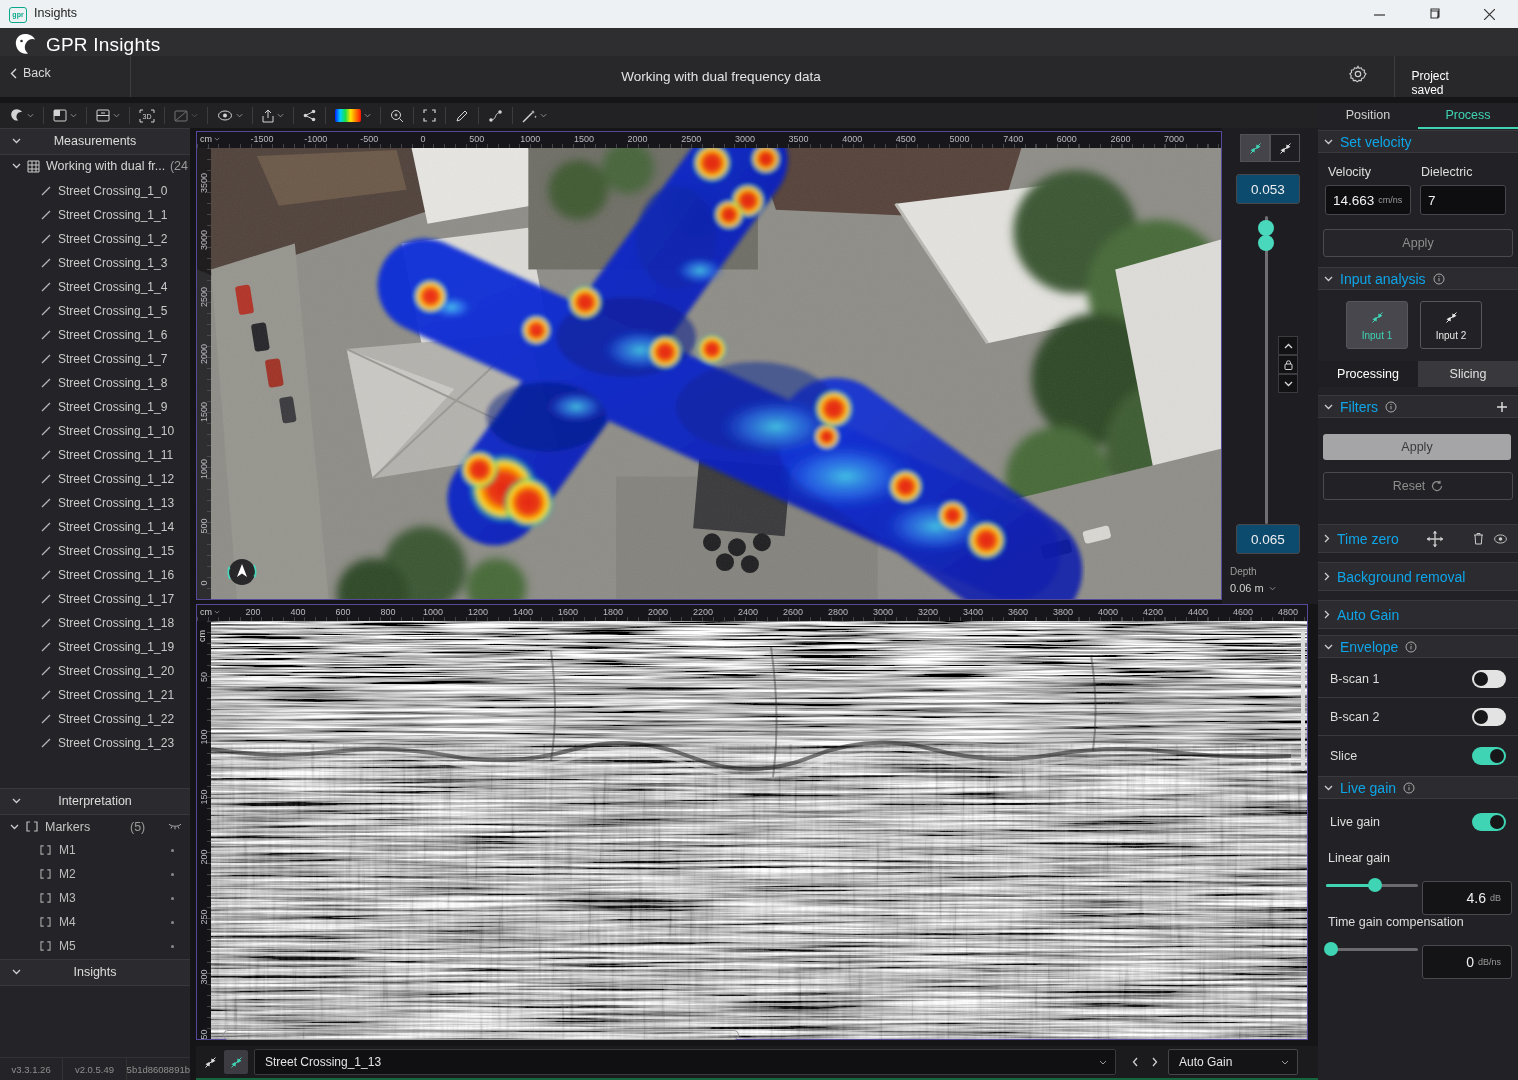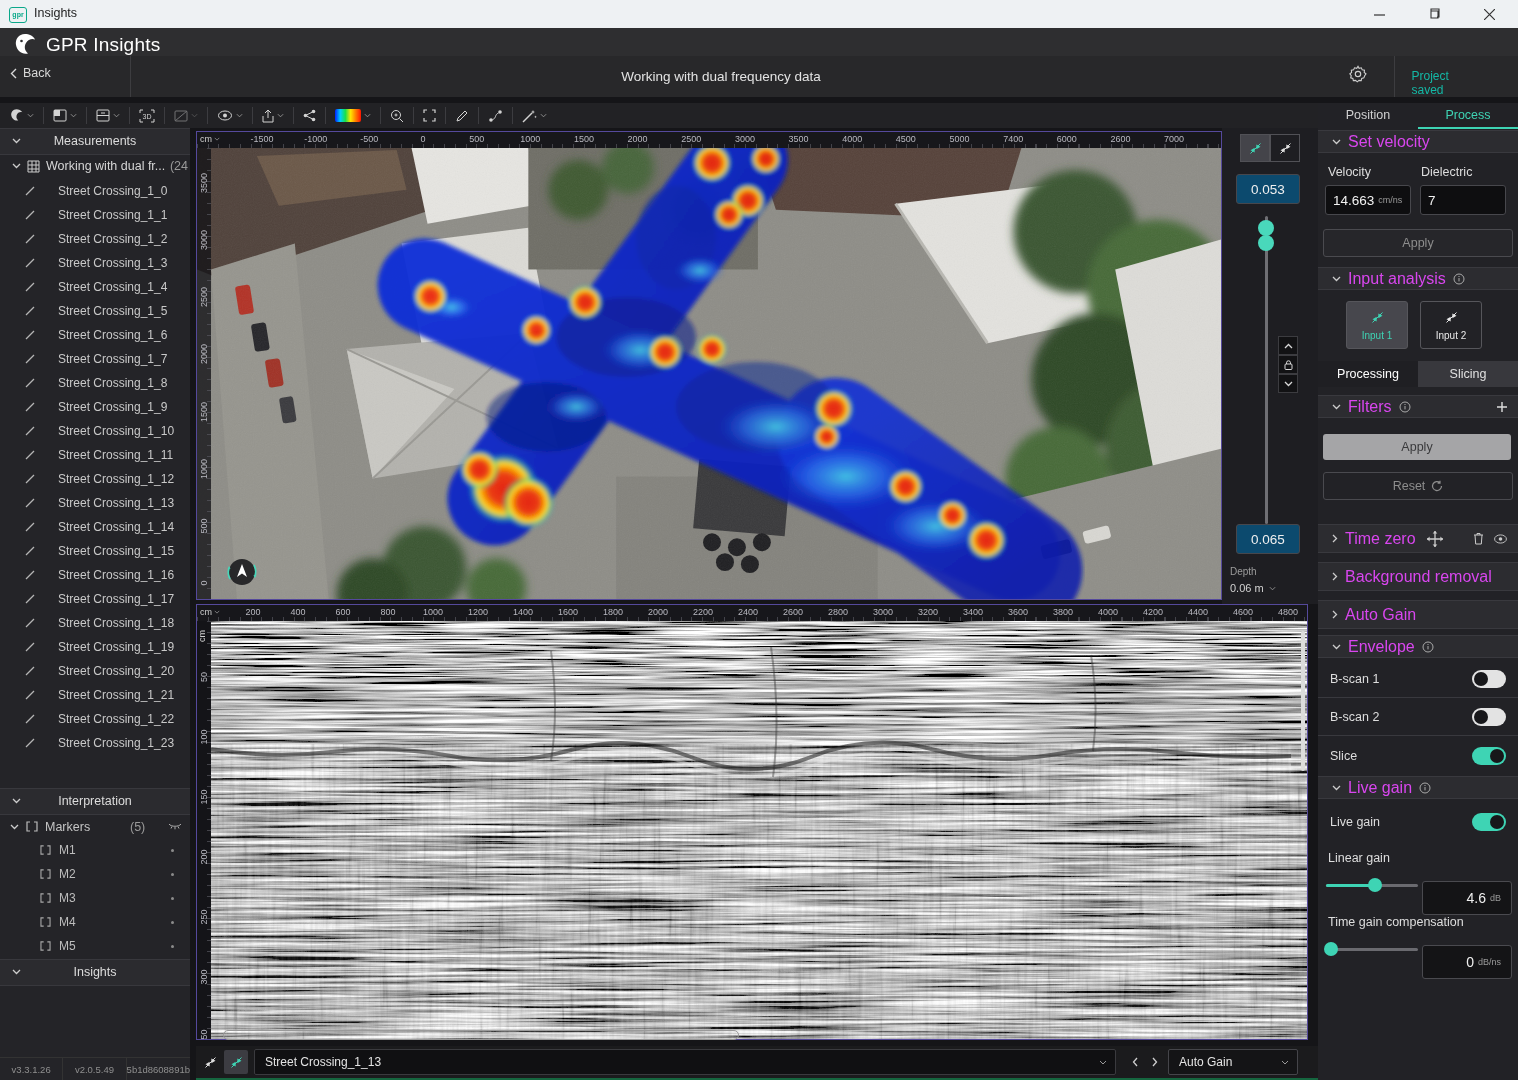--- a/index.html
+++ b/index.html
@@ -13,37 +13,37 @@
   .wbtn{top:0;width:46px;height:28px;display:flex;align-items:center;justify-content:center;color:#333;}
   
   #appbar{left:0;top:28px;width:1518px;height:34px;background:#2e2e30;display:flex;align-items:center;}
   #appbar .t{color:#fff;font-size:19px;margin-left:8px;letter-spacing:.2px;}
   
   #navbar{left:0;top:56px;width:1518px;height:41px;background:#28282a;}
   .vdiv{top:0;width:1px;height:41px;background:#3d3d40;}
   #back{left:10px;top:10px;color:#d8d8d8;font-size:12.5px;display:flex;gap:6px;align-items:center;}
   #navtitle{left:721px;top:13px;transform:translateX(-50%);color:#e3e3e3;font-size:13.5px;}
   #gear{left:1346px;top:9px;width:24px;height:24px;color:#cfcfcf;font-size:17px;text-align:center;line-height:24px;}
-  #psaved{left:1447px;top:13px;transform:translateX(-50%);color:#14b8a6;font-size:12px;}
+  #psaved{left:1447px;top:13px;transform:translateX(-50%);color:#ffffff;font-size:12px;}
   
   #toolbar{left:0;top:103px;width:1318px;height:25px;background:#222225;display:flex;align-items:center;}
   .tbtn{height:25px;padding:0 9px;display:flex;align-items:center;gap:3px;color:#d3d3d3;}
   .tsep{width:1px;height:17px;background:#3c3c40;}
   .chev{width:7px;height:5px;}
   .cmap{width:26px;height:13px;border-radius:2px;
     background:linear-gradient(90deg,#0020ff,#00cfff,#17e04a,#ffe500,#ff7a00,#ff1400);}
   
   #sidebar{left:0;top:128px;width:190px;height:952px;background:#242428;}
   .shead{left:0;width:190px;height:25px;background:#2b2b2f;border-top:1px solid #38383d;border-bottom:1px solid #38383d;
     color:#dcdcdc;font-size:12.5px;text-align:center;line-height:25px;}
   .shead svg{position:absolute;left:12px;top:9px;}
   .grow{left:0;top:26px;width:190px;height:24px;color:#d6d6d6;font-size:12.5px;display:flex;align-items:center;gap:6px;padding-left:10px;box-sizing:border-box;}
   .grow .cnt{position:absolute;right:2px;color:#9a9a9a;}
   #measurement-list{left:0;top:51px;width:190px;}
-  .tree-item{height:24px;display:flex;align-items:center;gap:22px;padding-left:24px;color:#c9c9c9;font-size:12px;}
+  .tree-item{height:24px;display:flex;align-items:center;gap:6px;padding-left:40px;color:#c9c9c9;font-size:12px;}
   #marker-list{left:0;top:710px;width:190px;}
   .mk-item{height:24px;display:flex;align-items:center;gap:8px;padding-left:40px;color:#bdbdbd;font-size:12px;position:relative;}
   .mk-item .dot{position:absolute;right:16px;width:3px;height:3px;border-radius:50%;background:#8b8b8b;}
   #row-markers{left:0;top:686px;width:190px;height:25px;display:flex;align-items:center;gap:7px;padding-left:10px;box-sizing:border-box;color:#c4c4c4;font-size:12.5px;}
   #row-markers .cnt{position:absolute;left:130px;color:#9a9a9a;}
   #sb-status{left:0;bottom:0;width:190px;height:22px;display:flex;border-top:1px solid #333;}
   #sb-status div{flex:1;border-right:1px solid #333;color:#8f8f8f;font-size:9.5px;display:flex;align-items:center;justify-content:center;}
   
   #mapwrap{left:196px;top:131px;width:1026px;height:469px;background:#0c0c10;border:1px solid #55499c;box-sizing:border-box;}
   .xruler{position:absolute;left:0;top:0;right:0;height:16px;background:#17171b;overflow:hidden;}
@@ -84,21 +84,21 @@
   #gain-dd{left:972px;top:3px;width:130px;height:26px;border:1px solid #45454a;border-radius:2px;background:#141416;
     color:#e4e4e4;font-size:12px;display:flex;align-items:center;padding:0 10px;box-sizing:border-box;}
   #gain-dd svg{position:absolute;right:8px;}
   #greenline{left:196px;top:1078px;width:1322px;height:2px;background:#15663f;}
   
   #rpanel{left:1318px;top:103px;width:200px;height:977px;background:#222226;}
   .rtabs{left:0;top:0;width:200px;height:26px;display:flex;}
   .rtab{flex:1;text-align:center;line-height:24px;font-size:12.5px;color:#d0d0d0;}
   .rtab.on{color:#3ed4b4;border-bottom:2px solid #3ed4b4;box-sizing:border-box;}
   .rsec{left:0;width:200px;height:23px;background:#2c2c30;border-top:1px solid #39393e;border-bottom:1px solid #39393e;
-    color:#d946ef;font-size:16px;display:flex;align-items:center;gap:7px;padding-left:14px;box-sizing:border-box;}
+    color:#0ea5e9;font-size:14px;display:flex;align-items:center;gap:7px;padding-left:6px;box-sizing:border-box;}
   .rlbl{color:#dedede;font-size:12.5px;}
   .inbox{background:#0e0e10;border:1px solid #47474c;border-radius:3px;height:30px;display:flex;align-items:center;
     padding:0 7px;box-sizing:border-box;color:#f2f2f2;font-size:13.5px;gap:4px;}
   .unit-sm{color:#9a9a9a;font-size:9px;}
   .btn-dis{left:5px;width:188px;height:26px;border:1px solid #4a4a4f;border-radius:3px;background:#26262a;
     color:#8d8d8d;font-size:12.5px;display:flex;align-items:center;justify-content:center;}
   .btn-lit{left:5px;width:188px;height:26px;border-radius:3px;background:#a5a5a7;
     color:#3a3a3c;font-size:12.5px;display:flex;align-items:center;justify-content:center;}
   .inputbtn{width:62px;height:48px;border:1px solid #56565b;border-radius:3px;display:flex;flex-direction:column;
     align-items:center;justify-content:center;gap:5px;font-size:10px;box-sizing:border-box;}

